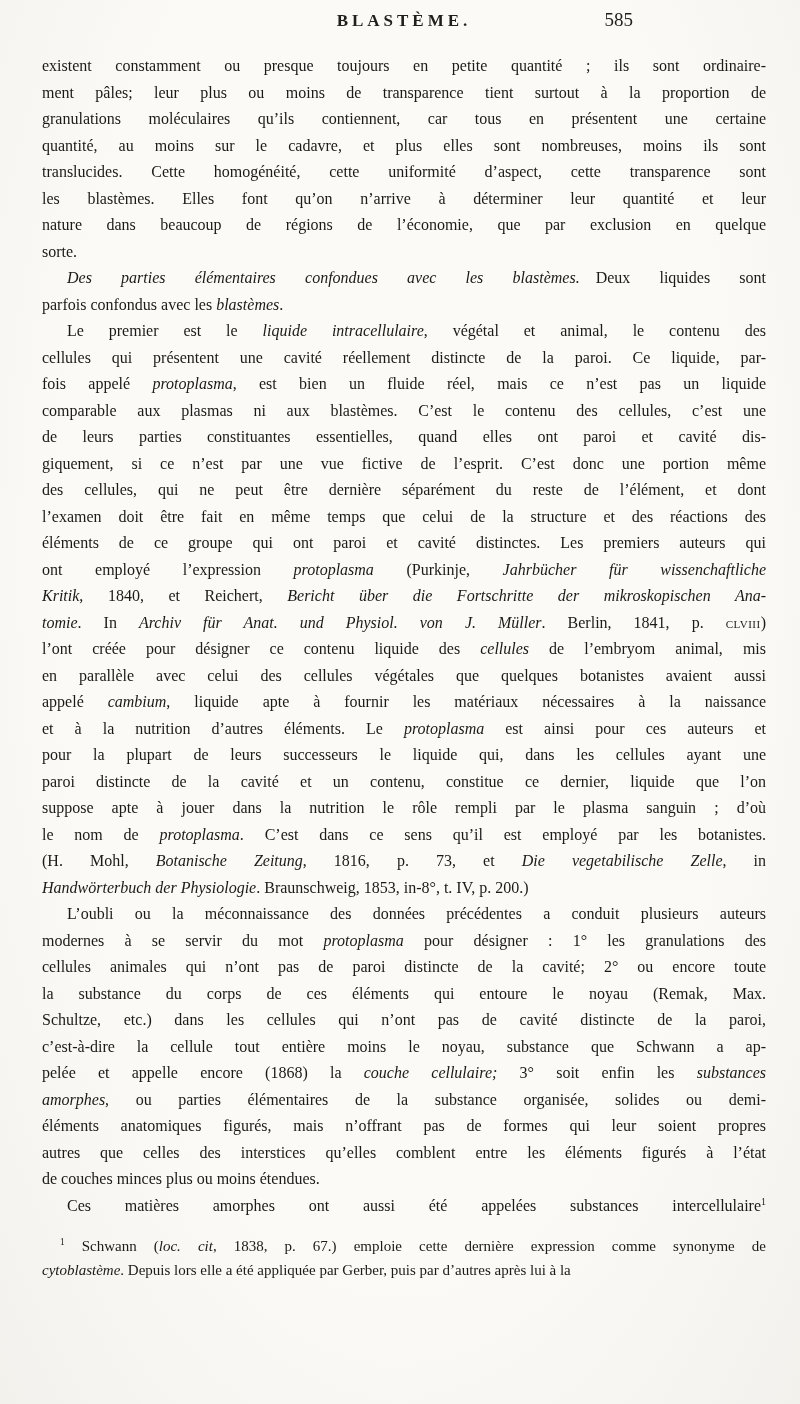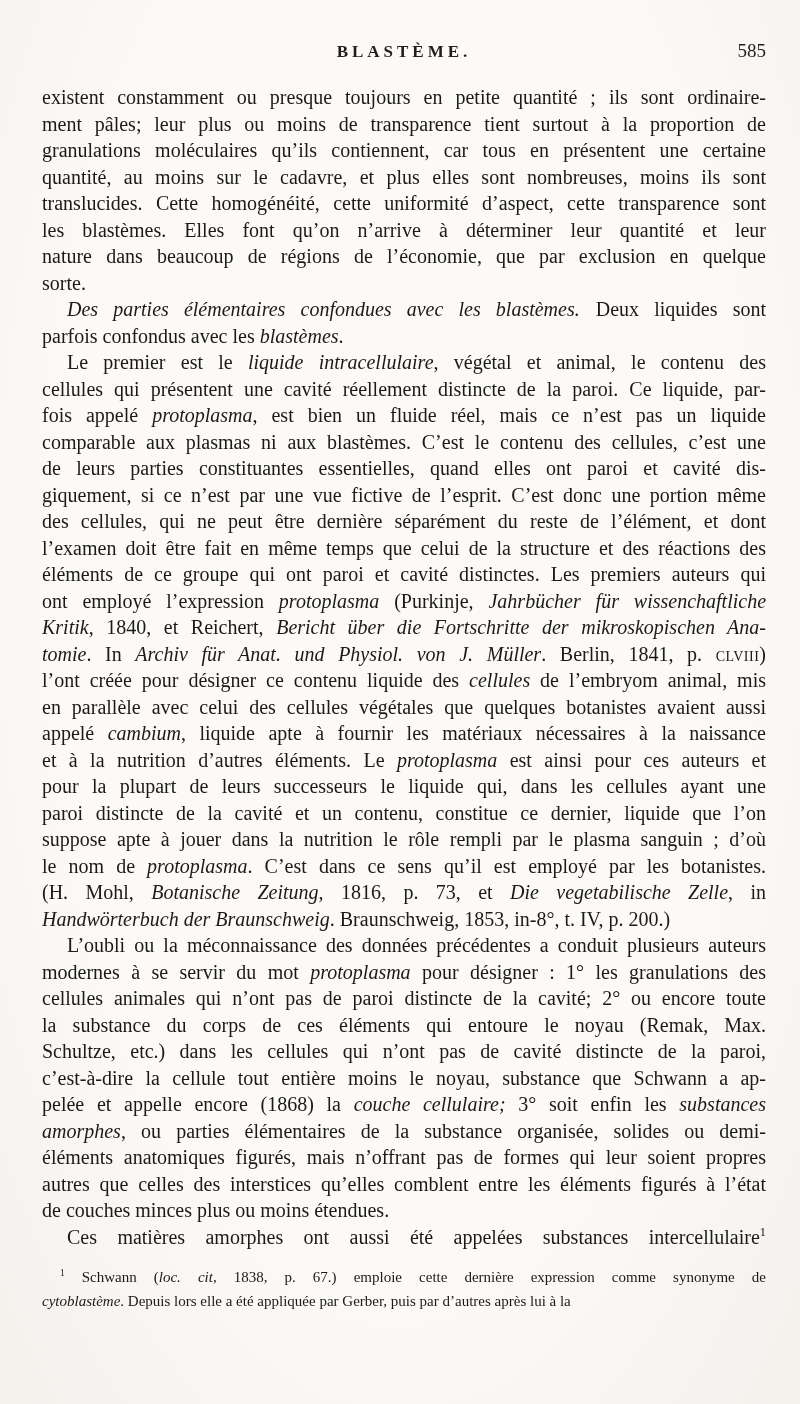--- a/index.html
+++ b/index.html
@@ -8,49 +8,49 @@
     background: #e9e7e2;
     font-family: "Liberation Serif", "DejaVu Serif", serif;
   }
   .page {
     position: relative;
     width: 800px; height: 1404px;
     background: radial-gradient(ellipse at 50% 40%, #fbfaf7 60%, #f3f1ec 100%);
     color: #1b1a18;
     overflow: hidden;
     box-sizing: border-box;
-    padding-top: 40px;
+    padding-top: 9px;
   }
   
   .running-head {
     margin: 0 34px 0 42px;
     width: 724px;
     display: grid;
     grid-template-columns: 1fr auto 1fr;
     align-items: baseline;
     height: 24px;
   }
   .head-title {
     grid-column: 2;
     font-size: 17px;
     letter-spacing: 4px;
     font-weight: 700;
     color: #211f1c;
   }
   .head-page {
     grid-column: 3;
-    text-align: right;
+    text-align: center;
     font-size: 19px;
     color: #211f1c;
   }
   
   .body-text {
     margin: 20px 34px 16px 42px;
     width: 724px;
-    font-size: 20px;
+    font-size: 16px;
   }
   .line {
     height: 26.5px;
     line-height: 26.5px;
     overflow: hidden;
     text-align: left;
     white-space: normal;
   }
   .line.j { text-align: justify; }
   .line.j::after { content: ""; display: inline-block; width: 100%; height: 0; }
@@ -105,21 +105,21 @@
       <div class="line j"><span class="seg it">tomie</span><span class="seg">. In </span><span class="seg it">Archiv für Anat. und Physiol. von J. Müller</span><span class="seg">. Berlin, 1841, p. </span><span class="seg sc">clviii</span><span class="seg">)</span></div>
       <div class="line j"><span class="seg">l’ont créée pour désigner ce contenu liquide des </span><span class="seg it">cellules</span><span class="seg"> de l’embryom animal, mis</span></div>
       <div class="line j"><span class="seg">en parallèle avec celui des cellules végétales que quelques botanistes avaient aussi</span></div>
       <div class="line j"><span class="seg">appelé </span><span class="seg it">cambium</span><span class="seg">, liquide apte à fournir les matériaux nécessaires à la naissance</span></div>
       <div class="line j"><span class="seg">et à la nutrition d’autres éléments. Le </span><span class="seg it">protoplasma</span><span class="seg"> est ainsi pour ces auteurs et</span></div>
       <div class="line j"><span class="seg">pour la plupart de leurs successeurs le liquide qui, dans les cellules ayant une</span></div>
       <div class="line j"><span class="seg">paroi distincte de la cavité et un contenu, constitue ce dernier, liquide que l’on</span></div>
       <div class="line j"><span class="seg">suppose apte à jouer dans la nutrition le rôle rempli par le plasma sanguin ; d’où</span></div>
       <div class="line j"><span class="seg">le nom de </span><span class="seg it">protoplasma</span><span class="seg">. C’est dans ce sens qu’il est employé par les botanistes.</span></div>
       <div class="line j"><span class="seg">(H. Mohl, </span><span class="seg it">Botanische Zeitung</span><span class="seg">, 1816, p. 73, et </span><span class="seg it">Die vegetabilische Zelle</span><span class="seg">, in</span></div>
-      <div class="line"><span class="seg it">Handwörterbuch der Braunschweig</span><span class="seg">. Braunschweig, 1853, in-8°, t. IV, p. 200.)</span></div>
+      <div class="line"><span class="seg it">Handwörterbuch der Physiologie</span><span class="seg">. Braunschweig, 1853, in-8°, t. IV, p. 200.)</span></div>
       <div class="line j ind"><span class="seg">L’oubli ou la méconnaissance des données précédentes a conduit plusieurs auteurs</span></div>
       <div class="line j"><span class="seg">modernes à se servir du mot </span><span class="seg it">protoplasma</span><span class="seg"> pour désigner : 1° les granulations des</span></div>
       <div class="line j"><span class="seg">cellules animales qui n’ont pas de paroi distincte de la cavité; 2° ou encore toute</span></div>
       <div class="line j"><span class="seg">la substance du corps de ces éléments qui entoure le noyau (Remak, Max.</span></div>
       <div class="line j"><span class="seg">Schultze, etc.) dans les cellules qui n’ont pas de cavité distincte de la paroi,</span></div>
       <div class="line j"><span class="seg">c’est-à-dire la cellule tout entière moins le noyau, substance que Schwann a ap-</span></div>
       <div class="line j"><span class="seg">pelée et appelle encore (1868) la </span><span class="seg it">couche cellulaire;</span><span class="seg"> 3° soit enfin les </span><span class="seg it">substances</span></div>
       <div class="line j"><span class="seg it">amorphes</span><span class="seg">, ou parties élémentaires de la substance organisée, solides ou demi-</span></div>
       <div class="line j"><span class="seg">éléments anatomiques figurés, mais n’offrant pas de formes qui leur soient propres</span></div>
       <div class="line j"><span class="seg">autres que celles des interstices qu’elles comblent entre les éléments figurés à l’état</span></div>

